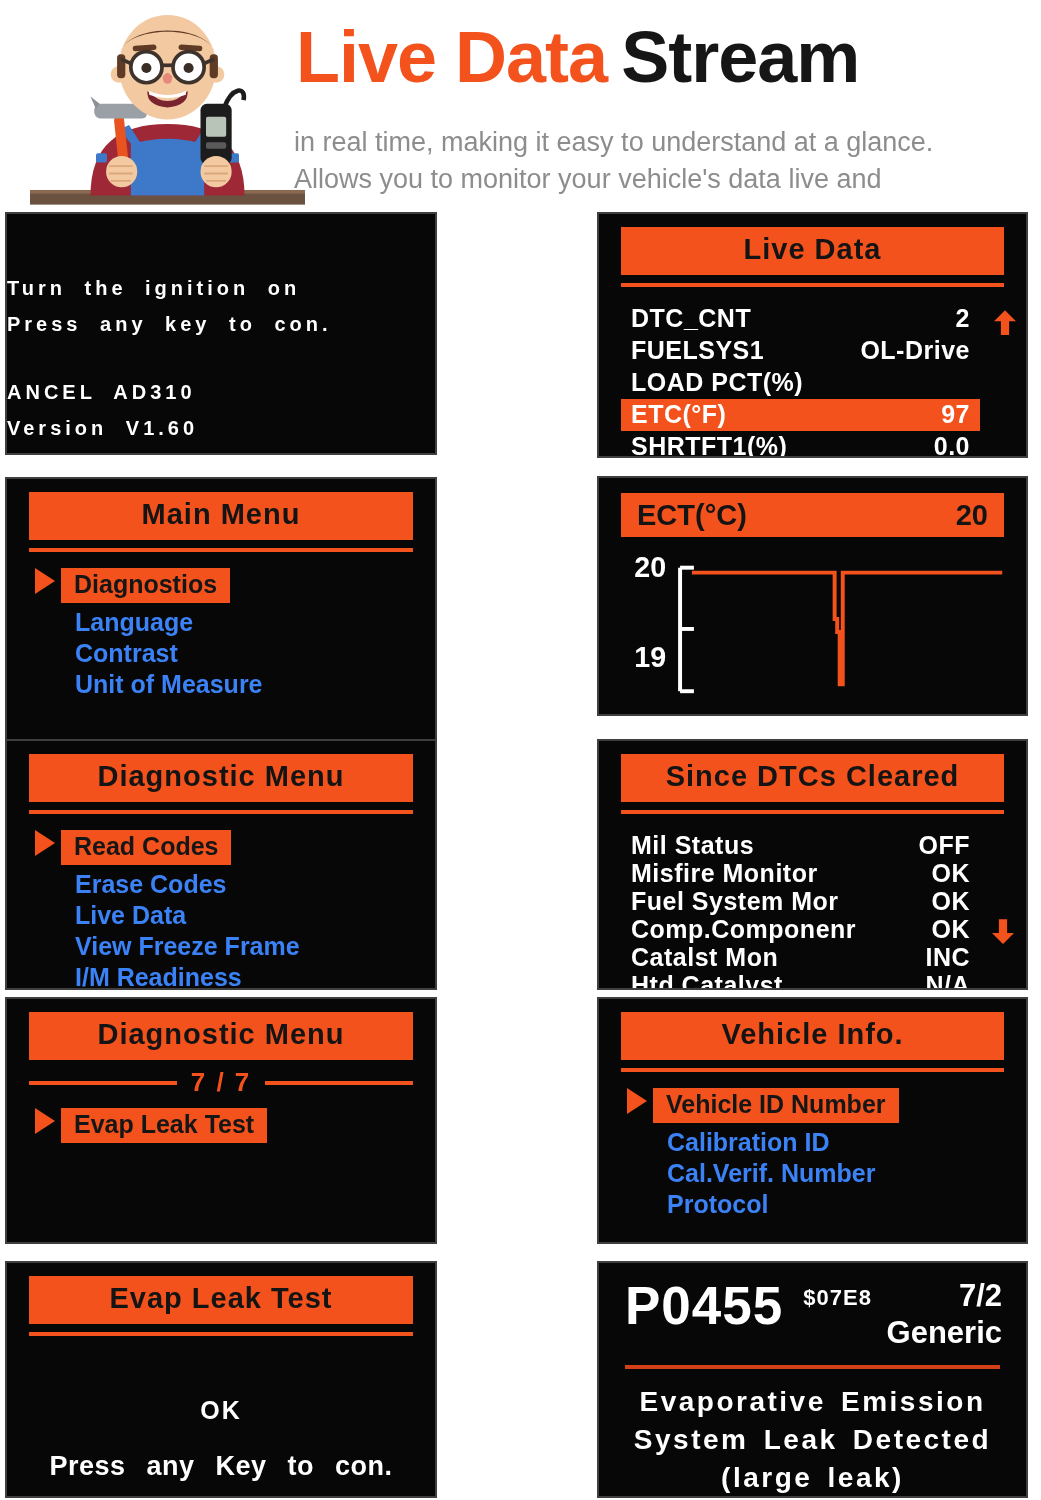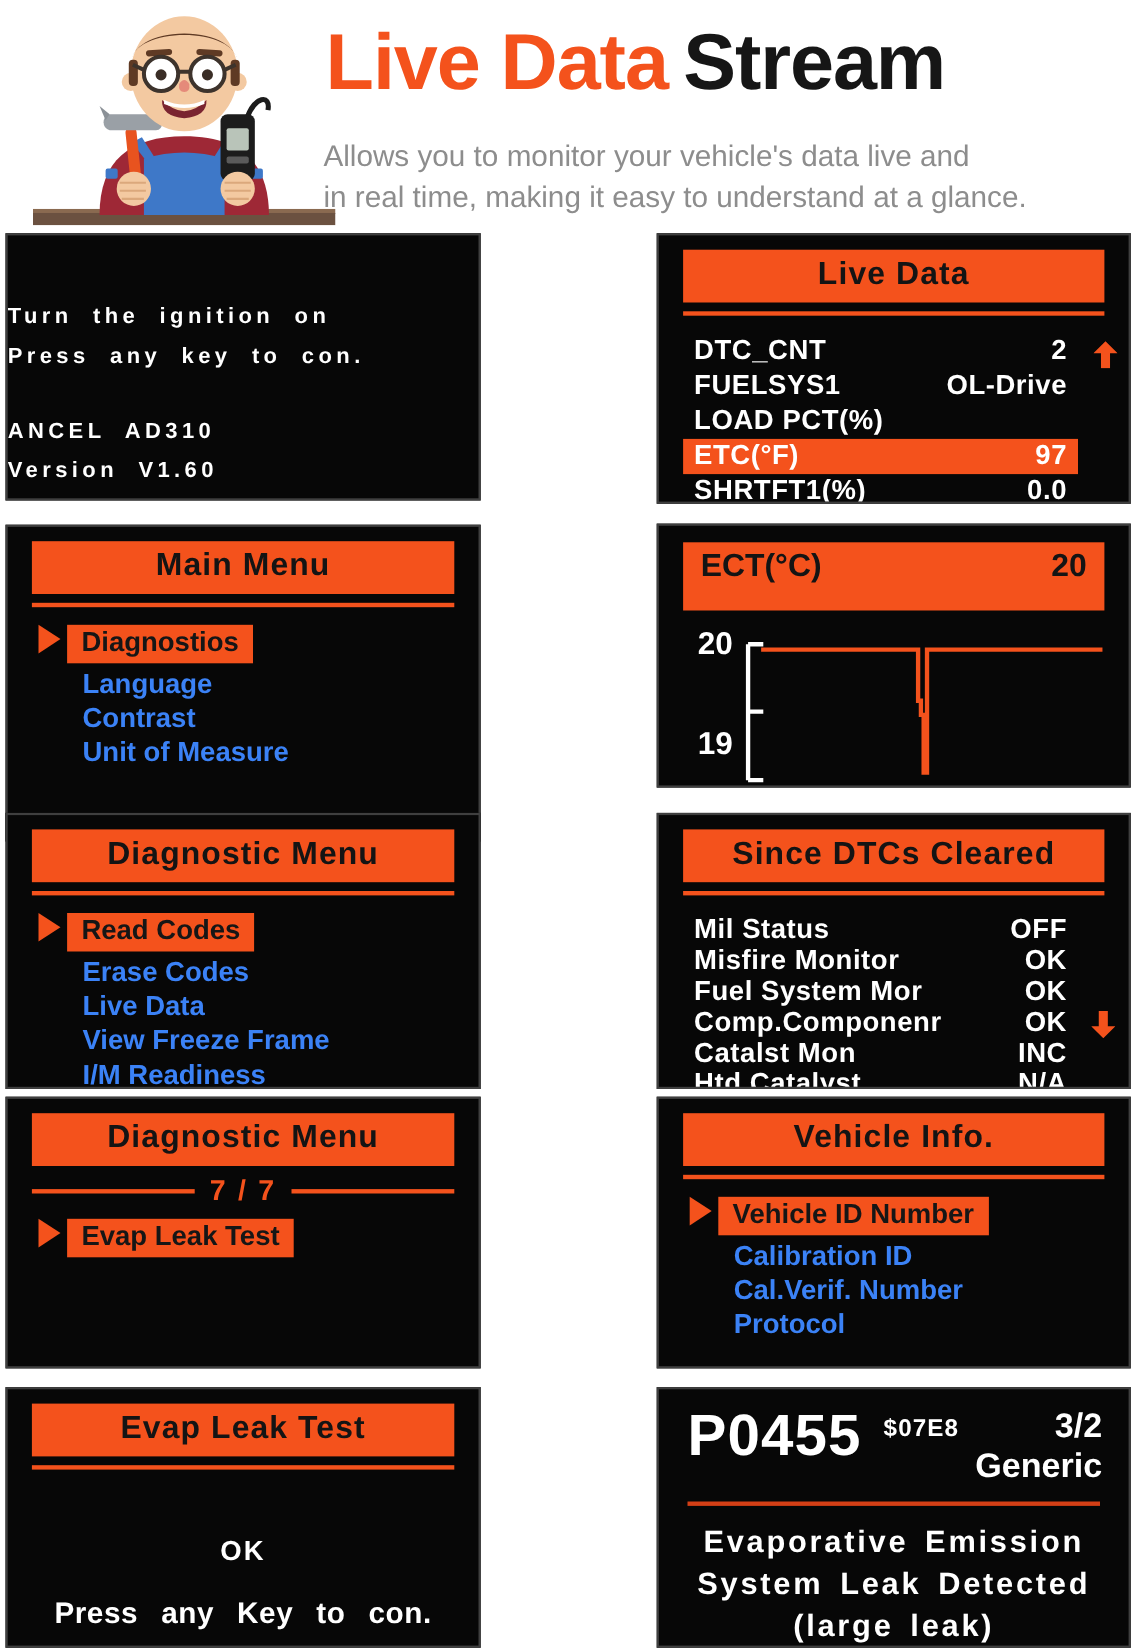--- a/index.html
+++ b/index.html
@@ -65,21 +65,21 @@
   .st-val{text-align:right;letter-spacing:.5px}
   .dtcs-arrow{position:absolute;right:12px;bottom:44px}
 
   
   .pager{display:flex;align-items:center;margin:7px 22px 0;color:var(--orange);font-size:26px}
   .pager .pline{flex:1;height:4px;background:var(--orange)}
   .pager .ptext{padding:0 14px;letter-spacing:2px}
 
   
   .ect-hdr{margin:15px 22px 0;background:var(--orange);color:#141414;display:flex;
-           font-size:29px;padding:6px 16px 23px;align-items:center}
+           font-size:29px;padding:6px 16px 5px;align-items:center}
   .ect-hdr .ect-val{margin-left:auto}
   .ect-svg{display:block;margin-top:4px;width:100%;height:168px}
 
   
   .evap-ok{margin-top:60px;text-align:center;font-size:25px;letter-spacing:2px}
   .evap-footer{position:absolute;left:0;right:0;bottom:14px;text-align:center;font-size:27px;word-spacing:13px;letter-spacing:.5px}
 
   
   .dtc-top{display:flex;align-items:flex-start;padding:14px 24px 0 26px}
   .dtc-code{font-size:53px;line-height:58px;letter-spacing:1px}
@@ -151,22 +151,22 @@
     <path d="M145,74 Q150,66 155,74 Q156,82 150,82 Q144,82 145,74 Z" fill="#e58a7a"></path>
 
     <path d="M128,90 Q150,112 172,90 Q173,106 150,108 Q127,106 128,90 Z" fill="#7a2430"></path>
     <path d="M130,90 Q150,99 170,90 L170,94 Q150,102 130,94 Z" fill="#ffffff"></path>
   </svg>
 
   <h1 class="title">
     <span class="t-accent">Live Data</span><span class="t-dark">Stream</span>
   </h1>
   <div class="subtitle">
+    <div>in real time, making it easy to understand at a glance.</div>
     <div>Allows you to monitor your vehicle's data live and</div>
-    <div>in real time, making it easy to understand at a glance.</div>
   </div>
 
   <div class="panel pL1">
     <div class="boot">
       <div>Turn the ignition on</div>
       <div>Press any key to con.</div>
       <div class="boot-gap"></div>
       <div>ANCEL AD310</div>
       <div>Version V1.60</div>
     </div>
@@ -357,21 +357,21 @@
     <div class="scr-rule"></div>
     <div class="evap-ok">OK</div>
     <div class="evap-footer">Press any Key to con.</div>
   </div>
 
   <div class="panel pR5">
     <div class="dtc-top">
       <span class="dtc-code">P0455</span>
       <span class="dtc-module">$07E8</span>
       <span class="dtc-right">
-        <div>3/2</div>
+        <div>7/2</div>
         <div>Generic</div>
       </span>
     </div>
     <div class="dtc-rule"></div>
     <div class="dtc-desc">
       <div>Evaporative Emission</div>
       <div>System Leak Detected</div>
       <div>(large leak)</div>
     </div>
   </div>

